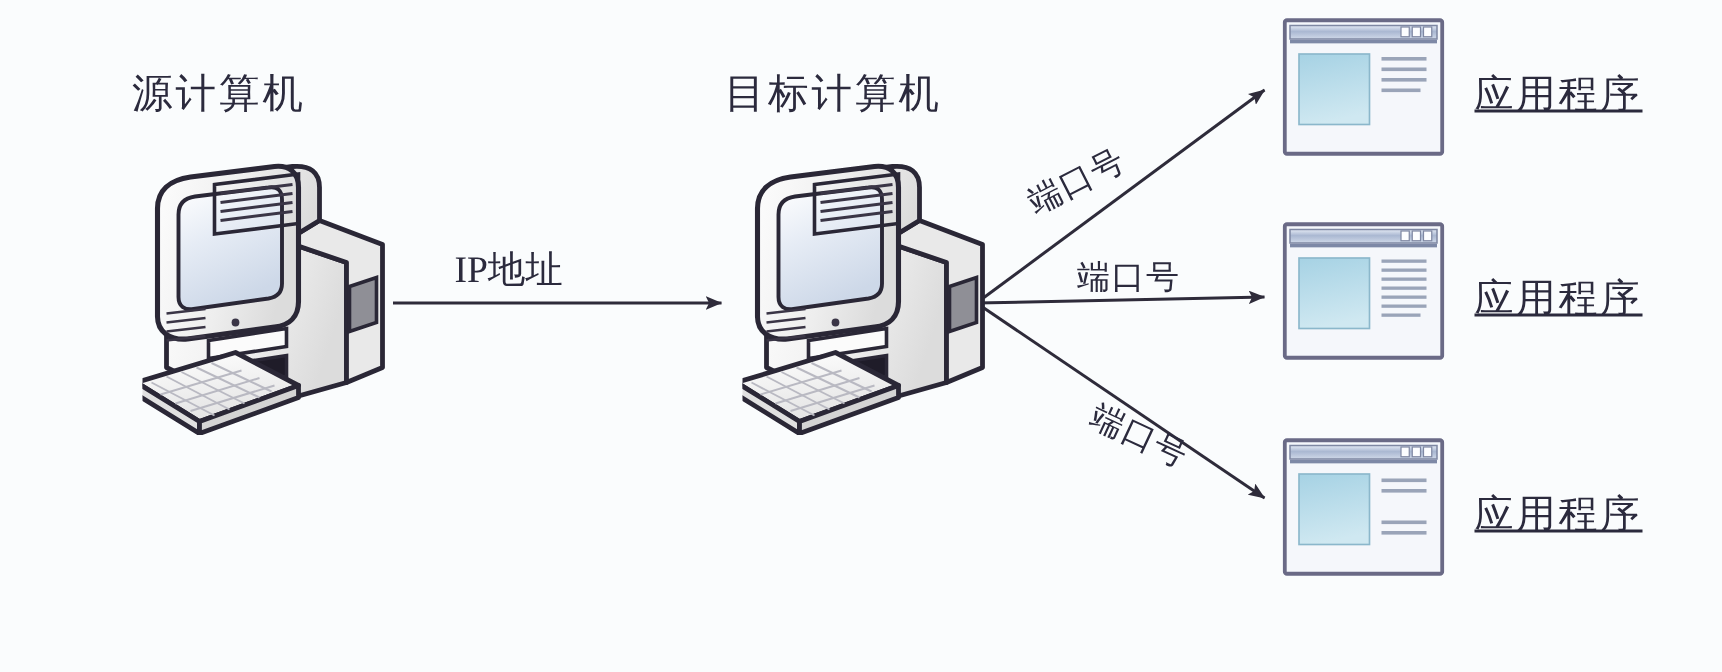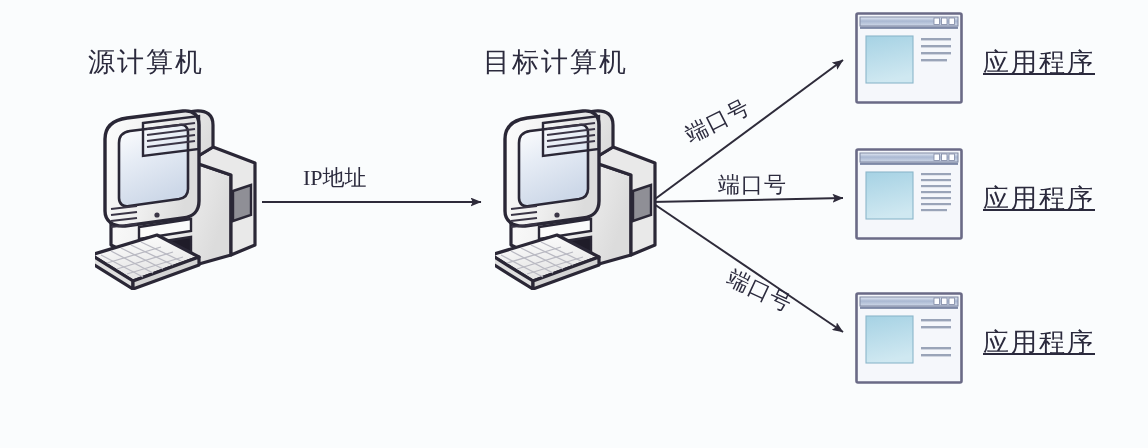--- a/index.html
+++ b/index.html
@@ -37,21 +37,21 @@
   }
   .app-label {
     font-size: 26px;
     text-decoration: underline;
   }
   .edge-label {
     font-size: 22px;
     letter-spacing: 1px;
   }
   .ip-label {
-    font-size: 22px;
+    font-size: 25px;
     letter-spacing: 0px;
   }
   .rot-up {
     transform: rotate(-27deg);
     transform-origin: left bottom;
   }
   .rot-down {
     transform: rotate(25deg);
     transform-origin: left bottom;
   }

